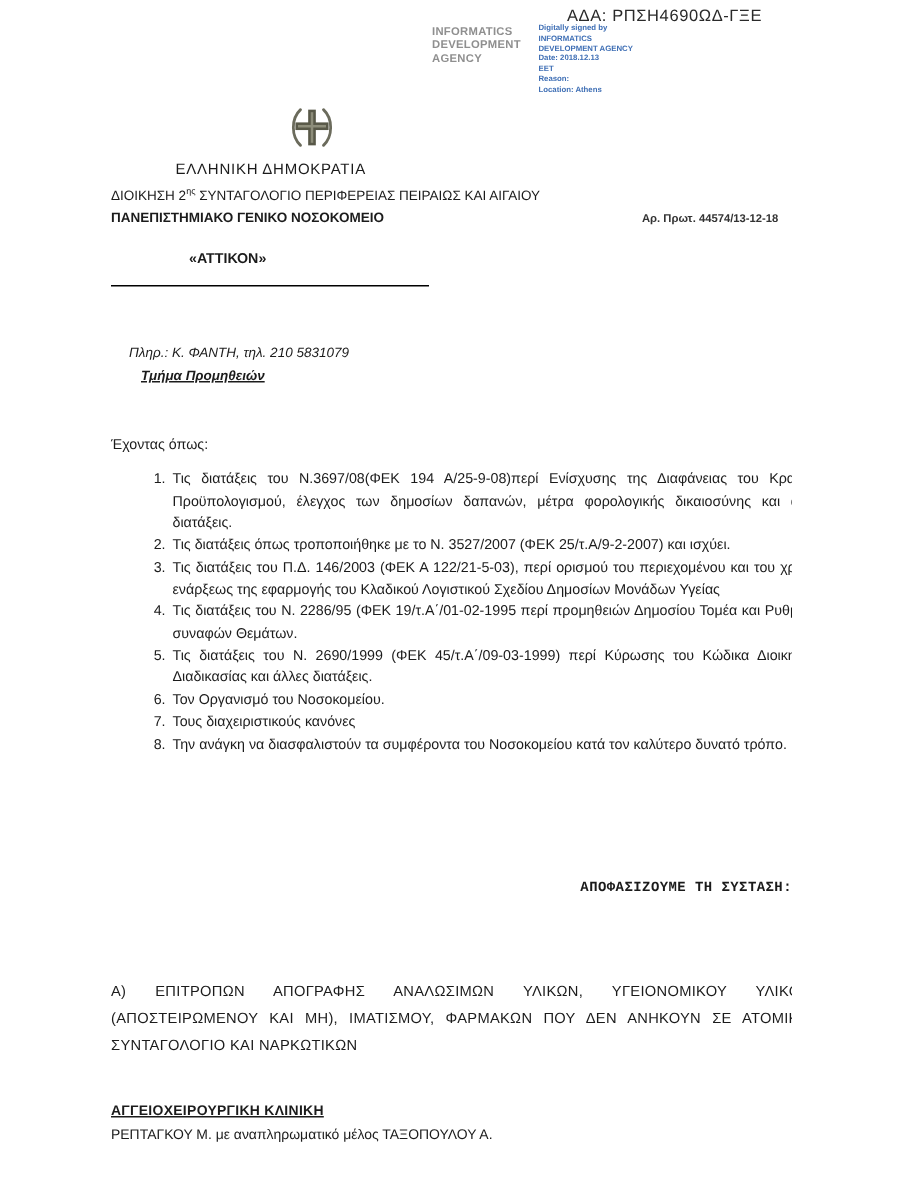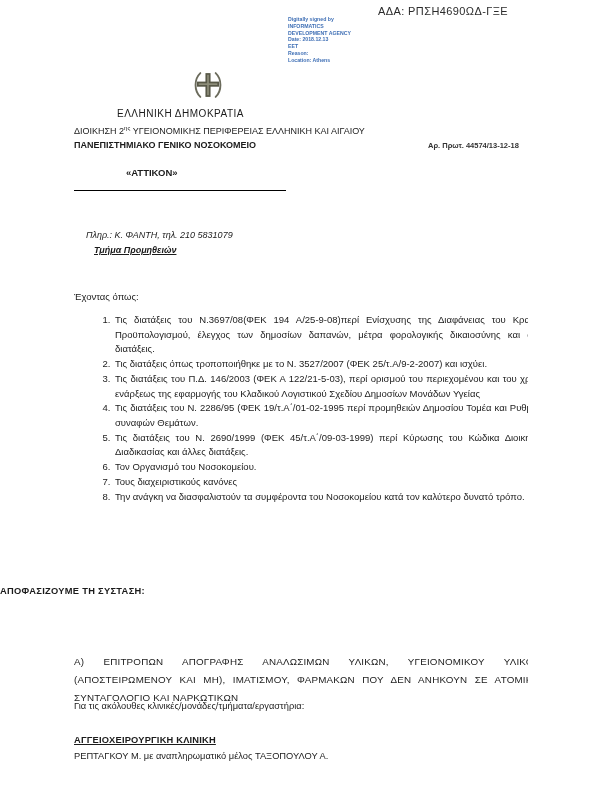--- a/index.html
+++ b/index.html
@@ -42,42 +42,43 @@
     font-size:9.3px;font-weight:bold;letter-spacing:.2px;
   }
   .having{position:absolute;left:74px;top:291px;font-size:9.5px;}
   .considerations{
     position:absolute;left:96px;top:313px;width:438px;
     font-size:9.5px;line-height:1.55;margin:0;padding-left:17px;
     text-align:justify;
   }
   .considerations li{padding-left:2px;}
   .resolve{
-    position:absolute;top:586px;left:0;width:100%;text-align:left;
-    font-size:9.3px;font-weight:600;letter-spacing:.3px;
+    position:absolute;top:586px;left:0;width:100%;text-align:right;
+    font-size:9.3px;font-weight:600;letter-spacing:.3px;font-family:Liberation Mono, monospace;
   }
   .para-a{
     position:absolute;left:74px;top:617px;width:466px;
     font-size:9.8px;line-height:1.85;text-align:justify;letter-spacing:.2px;margin-top:36px;
   }
   .clinics-intro{position:absolute;left:74px;top:701px;font-size:9.3px;}
   .clinic-name{
     position:absolute;left:74px;top:735px;font-size:9.3px;font-weight:600;
     text-decoration:underline;letter-spacing:.2px;text-align:center;
   }
   .clinic-members{position:absolute;left:74px;top:751px;font-size:9.3px;}
 </style>
 </head>
 <body>
 
 <div class="page">
 
   <div class="ada">ΑΔΑ: ΡΠΣΗ4690ΩΔ-ΓΞΕ</div>
 
   <div class="sig-block">
+    <div class="sig-agency">INFORMATICS DEVELOPMENT AGENCY</div>
     <div class="sig-stamp">Digitally signed by
 INFORMATICS
 DEVELOPMENT AGENCY
 Date: 2018.12.13
 EET
 Reason:
 Location: Athens</div>
   </div>
 
   <div class="emblem">
@@ -86,21 +87,21 @@
       <path d="M29 34 C36.5 27 36.5 13 29 6" fill="none" stroke="#6b6b5c" stroke-width="2.2" stroke-linecap="round"></path>
       <rect x="17" y="6" width="6" height="28" fill="#585848"></rect>
       <rect x="7" y="16" width="26" height="6" fill="#585848"></rect>
       <rect x="19" y="8" width="2" height="24" fill="#8d8d7a"></rect>
       <rect x="9" y="18" width="22" height="2" fill="#8d8d7a"></rect>
     </svg>
   </div>
 
   <div class="h-republic">ΕΛΛΗΝΙΚΗ ΔΗΜΟΚΡΑΤΙΑ</div>
 
-  <div class="h-admin"><span>ΔΙΟΙΚΗΣΗ 2</span><sup>ης</sup><span> ΥΓΕΙΟΝΟΜΙΚΗΣ ΠΕΡΙΦΕΡΕΙΑΣ ΕΛΛΗΝΙΚΗ ΚΑΙ ΑΙΓΑΙΟΥ</span></div>
+  <div class="h-admin"><span>ΔΙΟΙΚΗΣΗ 2</span><sup>ης</sup><span> ΣΥΝΤΑΓΟΛΟΓΙΟ ΠΕΡΙΦΕΡΕΙΑΣ ΠΕΙΡΑΙΩΣ ΚΑΙ ΑΙΓΑΙΟΥ</span></div>
 
   <div class="h-hospital">ΠΑΝΕΠΙΣΤΗΜΙΑΚΟ ΓΕΝΙΚΟ ΝΟΣΟΚΟΜΕΙΟ</div>
 
   <div class="h-protocol">Αρ. Πρωτ. 44574/13-12-18</div>
 
   <div class="h-name">«ΑΤΤΙΚΟΝ»</div>
 
   <div class="h-rule"></div>
 
   <div class="h-dept">Τμήμα Προμηθειών</div>
@@ -118,19 +119,18 @@
     <li>Τις διατάξεις του Ν. 2690/1999 (ΦΕΚ 45/τ.Α΄/09-03-1999) περί Κύρωσης του Κώδικα Διοικητικής Διαδικασίας και άλλες διατάξεις.</li>
     <li>Τον Οργανισμό του Νοσοκομείου.</li>
     <li>Τους διαχειριστικούς κανόνες</li>
     <li>Την ανάγκη να διασφαλιστούν τα συμφέροντα του Νοσοκομείου κατά τον καλύτερο δυνατό τρόπο.</li>
   </ol>
 
   <div class="resolve">ΑΠΟΦΑΣΙΖΟΥΜΕ ΤΗ ΣΥΣΤΑΣΗ:</div>
 
   <div class="para-a">Α) ΕΠΙΤΡΟΠΩΝ ΑΠΟΓΡΑΦΗΣ ΑΝΑΛΩΣΙΜΩΝ ΥΛΙΚΩΝ, ΥΓΕΙΟΝΟΜΙΚΟΥ ΥΛΙΚΟΥ (ΑΠΟΣΤΕΙΡΩΜΕΝΟΥ ΚΑΙ ΜΗ), ΙΜΑΤΙΣΜΟΥ, ΦΑΡΜΑΚΩΝ ΠΟΥ ΔΕΝ ΑΝΗΚΟΥΝ ΣΕ ΑΤΟΜΙΚΟ ΣΥΝΤΑΓΟΛΟΓΙΟ ΚΑΙ ΝΑΡΚΩΤΙΚΩΝ</div>
 
-  <div class="clinics-intro">Για τις ακόλουθες κλινικές/μονάδες/τμήματα/εργαστήρια:</div>
 
   <div class="clinic-name">ΑΓΓΕΙΟΧΕΙΡΟΥΡΓΙΚΗ ΚΛΙΝΙΚΗ</div>
 
   <div class="clinic-members">ΡΕΠΤΑΓΚΟΥ Μ. με αναπληρωματικό μέλος ΤΑΞΟΠΟΥΛΟΥ Α.</div>
 
 </div>
 
 </body></html>

